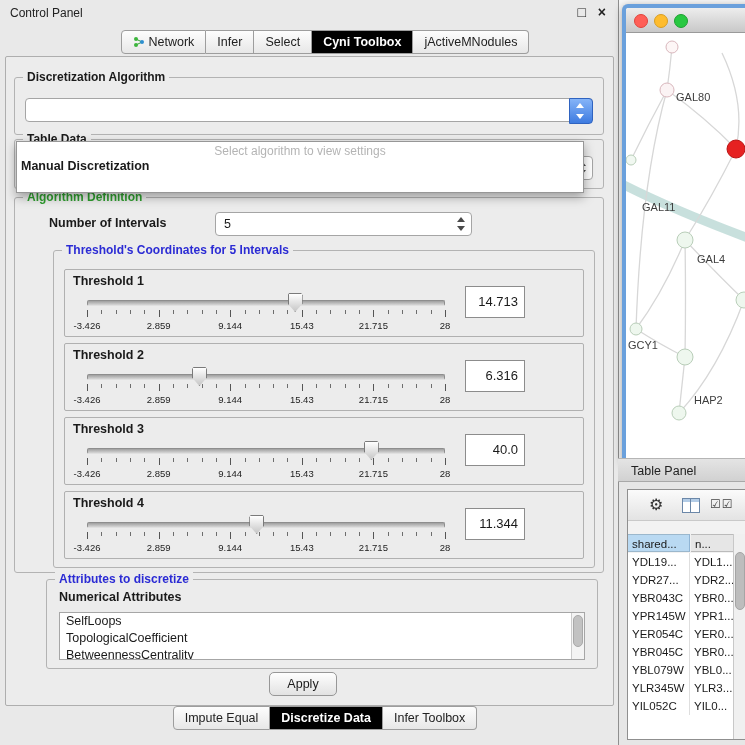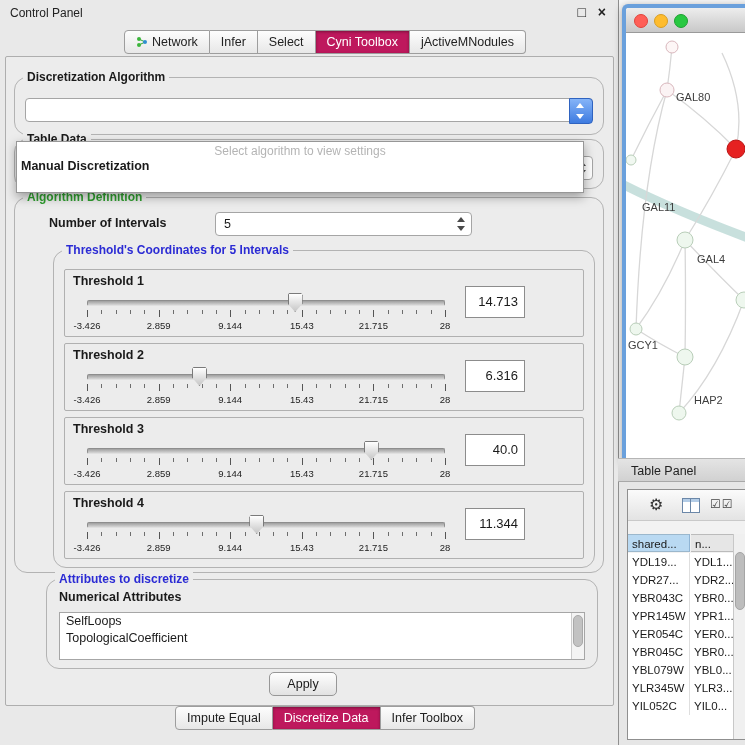--- a/index.html
+++ b/index.html
@@ -14,25 +14,25 @@
   .btn-close{right:12px;font-weight:bold;}
   
   .tabrow{position:absolute;left:16px;width:618px;display:flex;justify-content:center;}
   .toptabs{top:30px;}
   .bottabs{top:706px;}
   .tab{font-size:12.5px;padding:4px 11px;background:linear-gradient(#fdfdfd,#e7e7e7);
        border:1px solid #9d9d9d;border-left:none;display:flex;align-items:center;gap:4px;
        color:#222;white-space:nowrap;}
   .tab:first-child{border-left:1px solid #9d9d9d;border-radius:4px 0 0 4px;}
   .tab:last-child{border-radius:0 4px 4px 0;}
-  .tab.sel{background:#be185d;color:#fff;box-shadow:inset 0 1px 3px rgba(0,0,0,.35);}
+  .tab.sel{background:#000000;color:#fff;box-shadow:inset 0 1px 3px rgba(0,0,0,.35);font-weight:bold;}
   
   .mainpanel{position:absolute;left:5px;top:56px;width:607px;height:648px;
              background:#ececec;border:1px solid #aeaeae;border-radius:2px;}
-  .fieldset{position:absolute;border:1px solid #b3b3b3;border-radius:13px;}
+  .fieldset{position:absolute;border:1px solid #b3b3b3;border-radius:3px;}
   .legend{position:absolute;top:-8px;left:8px;background:#ececec;padding:0 4px;
           font-size:12px;font-weight:bold;white-space:nowrap;}
   .legend.green{color:#2f9e2f;}
   .legend.blue{color:#2b2bd4;}
   
   .combo{position:absolute;background:#fff;border:1px solid #a5a5a5;border-radius:4px;}
   .combo .cval{position:absolute;left:8px;top:0;font-size:12.5px;line-height:22px;white-space:nowrap;}
   .bluecap{position:absolute;right:-1px;top:-1px;width:22px;height:24px;z-index:40;
            border-radius:0 4px 4px 0;background:linear-gradient(#85b4f8,#3e7be0);
            border:1px solid #2f63c0;}
@@ -384,20 +384,21 @@
         </div>
       </div>
     </div>
 
     <div class="fieldset" style="left:40px;top:522px;width:550px;height:88px;">
       <span class="legend blue">Attributes to discretize</span>
       <span style="position:absolute;left:12px;top:10px;font-size:12.5px;font-weight:bold;">Numerical Attributes</span>
       <div class="listbox">
         <div class="item">SelfLoops</div>
         <div class="item">TopologicalCoefficient</div>
+        <div class="item">BetweennessCentrality</div>
         <div class="vscroll">
           <div class="vthumb"></div>
         </div>
       </div>
     </div>
 
     <div class="applybtn">Apply</div>
   </div>
 
   <div class="tabrow bottabs">

